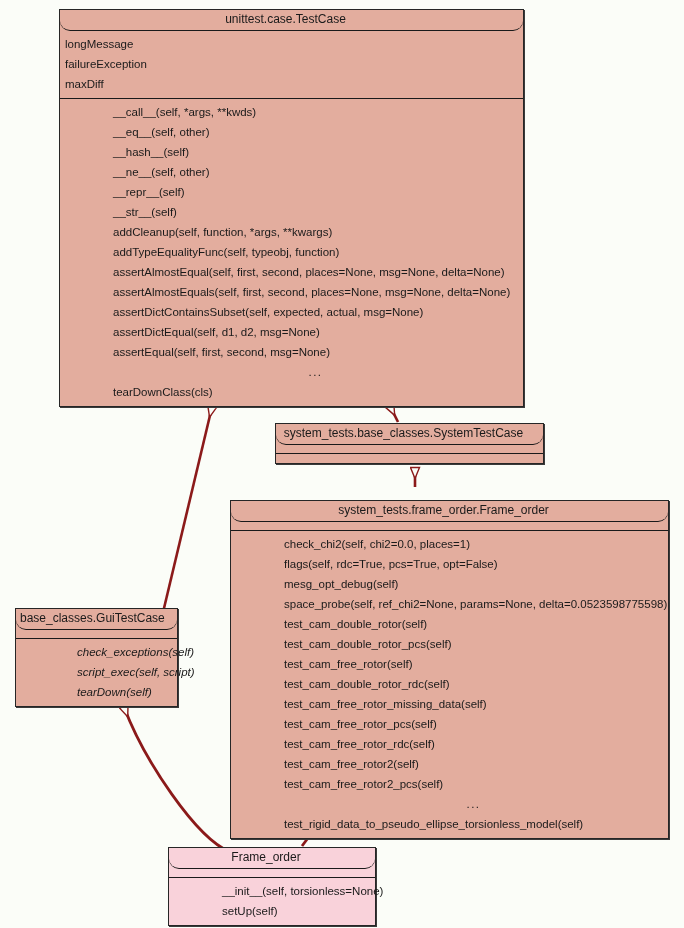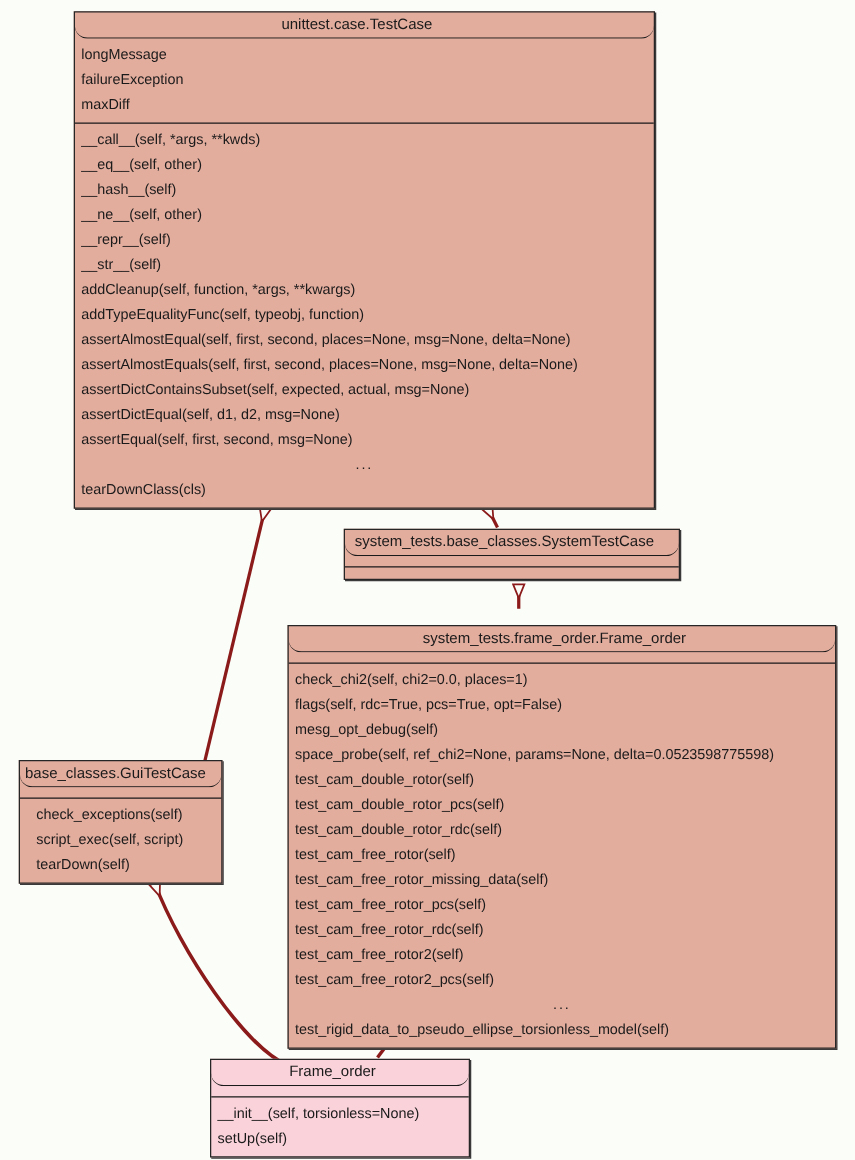--- a/index.html
+++ b/index.html
@@ -48,20 +48,21 @@
     white-space: nowrap;
     border-radius: 10px;
   }
   .cls-compartment {
     box-sizing: border-box;
     border-bottom: 1px solid #1a1a1a;
     padding: 3px 0 3px 0;
   }
   .cls-compartment.last {
     border-bottom: none;
+    margin-left: 48px;
   }
   .cls-compartment.empty {
     height: 9px;
     padding: 0;
   }
   .cls-row {
     font-size: 11.5px;
     color: #1a1a1a;
     line-height: 20px;
     height: 20px;
@@ -133,36 +134,36 @@
   <div class="uml-class" style="left:230px; top:500px; width:439px;">
     <div class="cls-title">system_tests.frame_order.Frame_order</div>
     <div class="cls-compartment empty"></div>
     <div class="cls-compartment last" style="padding:3px 0 4px 0;">
       <div class="cls-row">check_chi2(self, chi2=0.0, places=1)</div>
       <div class="cls-row">flags(self, rdc=True, pcs=True, opt=False)</div>
       <div class="cls-row">mesg_opt_debug(self)</div>
       <div class="cls-row">space_probe(self, ref_chi2=None, params=None, delta=0.0523598775598)</div>
       <div class="cls-row">test_cam_double_rotor(self)</div>
       <div class="cls-row">test_cam_double_rotor_pcs(self)</div>
+      <div class="cls-row">test_cam_free_rotor(self)</div>
       <div class="cls-row">test_cam_double_rotor_rdc(self)</div>
-      <div class="cls-row">test_cam_free_rotor(self)</div>
       <div class="cls-row">test_cam_free_rotor_missing_data(self)</div>
       <div class="cls-row">test_cam_free_rotor_pcs(self)</div>
       <div class="cls-row">test_cam_free_rotor_rdc(self)</div>
       <div class="cls-row">test_cam_free_rotor2(self)</div>
       <div class="cls-row">test_cam_free_rotor2_pcs(self)</div>
       <div class="cls-row ellipsis">...</div>
       <div class="cls-row">test_rigid_data_to_pseudo_ellipse_torsionless_model(self)</div>
     </div>
   </div>
 
   <div class="uml-class" style="left:15px; top:608px; width:163px;">
     <div class="cls-title">base_classes.GuiTestCase</div>
     <div class="cls-compartment empty"></div>
-    <div class="cls-compartment last" style="padding:3px 0 4px 8px;">
+    <div class="cls-compartment last" style="padding:3px 0 4px 8px;font-style:italic;">
       <div class="cls-row">check_exceptions(self)</div>
       <div class="cls-row">script_exec(self, script)</div>
       <div class="cls-row">tearDown(self)</div>
     </div>
   </div>
 
   <div class="uml-class pink" style="left:168px; top:847px; width:208px;">
     <div class="cls-title">Frame_order</div>
     <div class="cls-compartment empty"></div>
     <div class="cls-compartment last" style="padding:3px 0 4px 0;">

